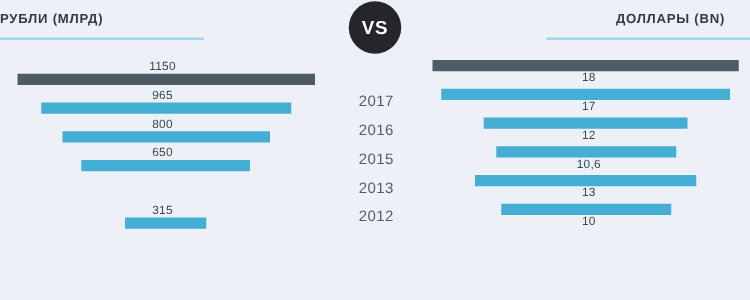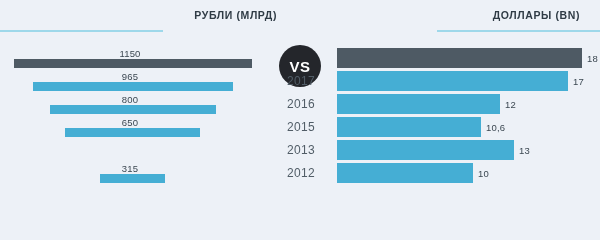--- a/index.html
+++ b/index.html
@@ -24,21 +24,21 @@
   }
   .hdr-title {
     position: absolute;
     top: 9px;
     font-size: 10.5px;
     font-weight: bold;
     letter-spacing: 0.6px;
     color: #2f3b45;
     white-space: nowrap;
   }
-  .hdr-title.left  { left: 12px;  width: 265px; text-align: right; }
+  .hdr-title.left  { left: 0;  width: 265px; text-align: left; }
   .hdr-title.right { left: 317px; width: 263px; text-align: right; }
 
   .hdr-rule {
     position: absolute;
     top: 30px;
     height: 2px;
     background: #9ed8ea;
   }
   .hdr-rule.left  { left: 0;   width: 163px; }
   .hdr-rule.right { left: 437px; width: 163px; }
@@ -52,21 +52,20 @@
     border-radius: 50%;
     background: #24262b;
     color: #ffffff;
     font-size: 15px;
     font-weight: bold;
     letter-spacing: 0.5px;
     display: flex;
     align-items: center;
     justify-content: center;
     box-sizing: border-box;
-    margin-top: 44px;
   }
 
   
   .chart {
     position: absolute;
     left: 0;
     top: 48px;
     width: 600px;
     height: 189px;
   }
@@ -114,22 +113,23 @@
     white-space: nowrap;
   }
 
   
   .half-right {
     position: absolute;
     left: 337px; top: 0;
     width: 263px;
     height: 20px;
     display: flex;
-    flex-direction: row;
-    align-items: center;
+    flex-direction: column;
+    align-items: center;
+    justify-content: center;
   }
   .half-right .bar {
     height: 20px;
     background: #45aed4;
   }
   .half-right .bar.accent { background: #4e5a64; }
   .half-right .val {
     font-size: 9.5px;
     color: #3b4751;
     margin-left: 5px;

